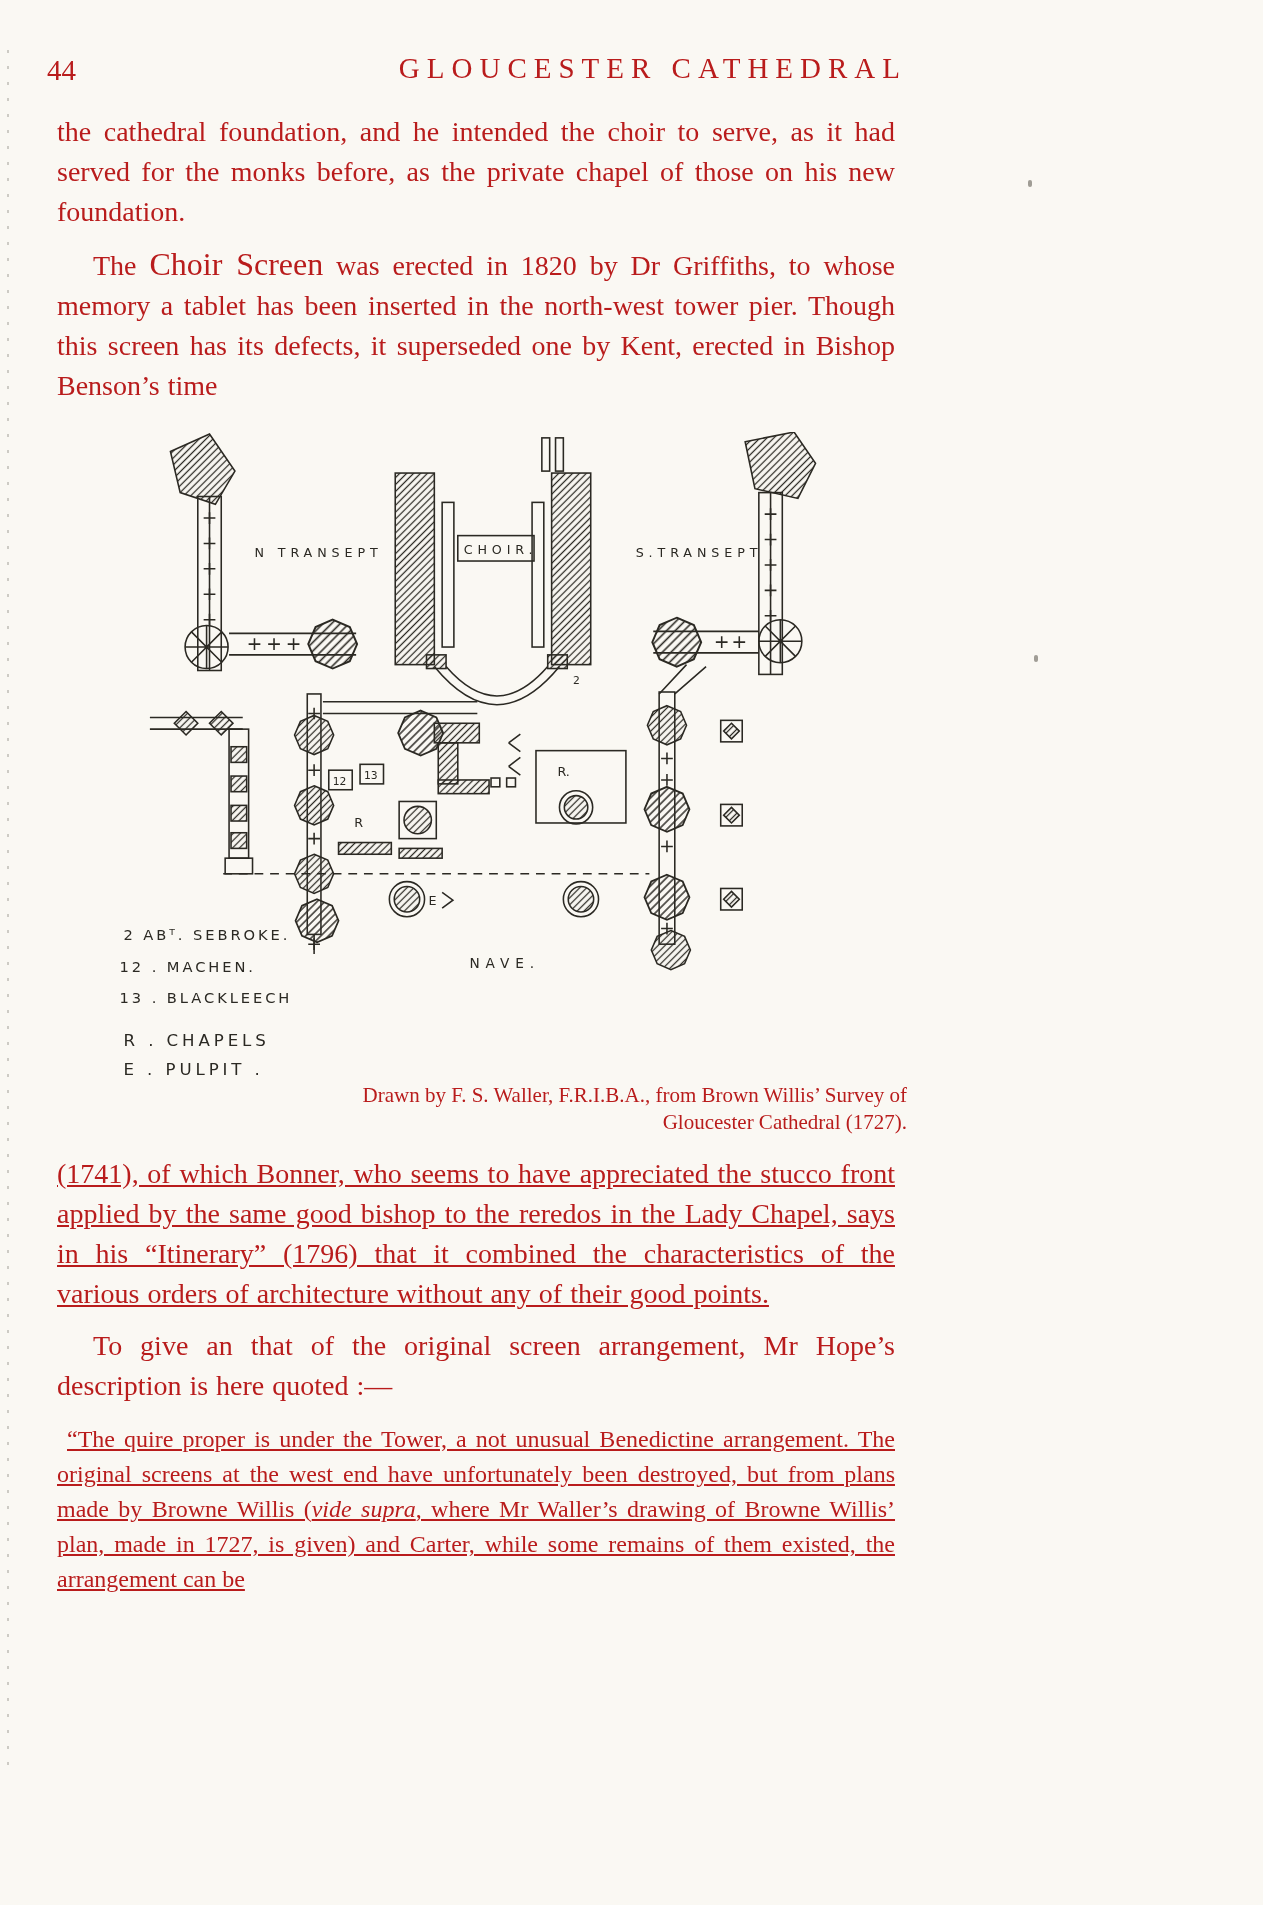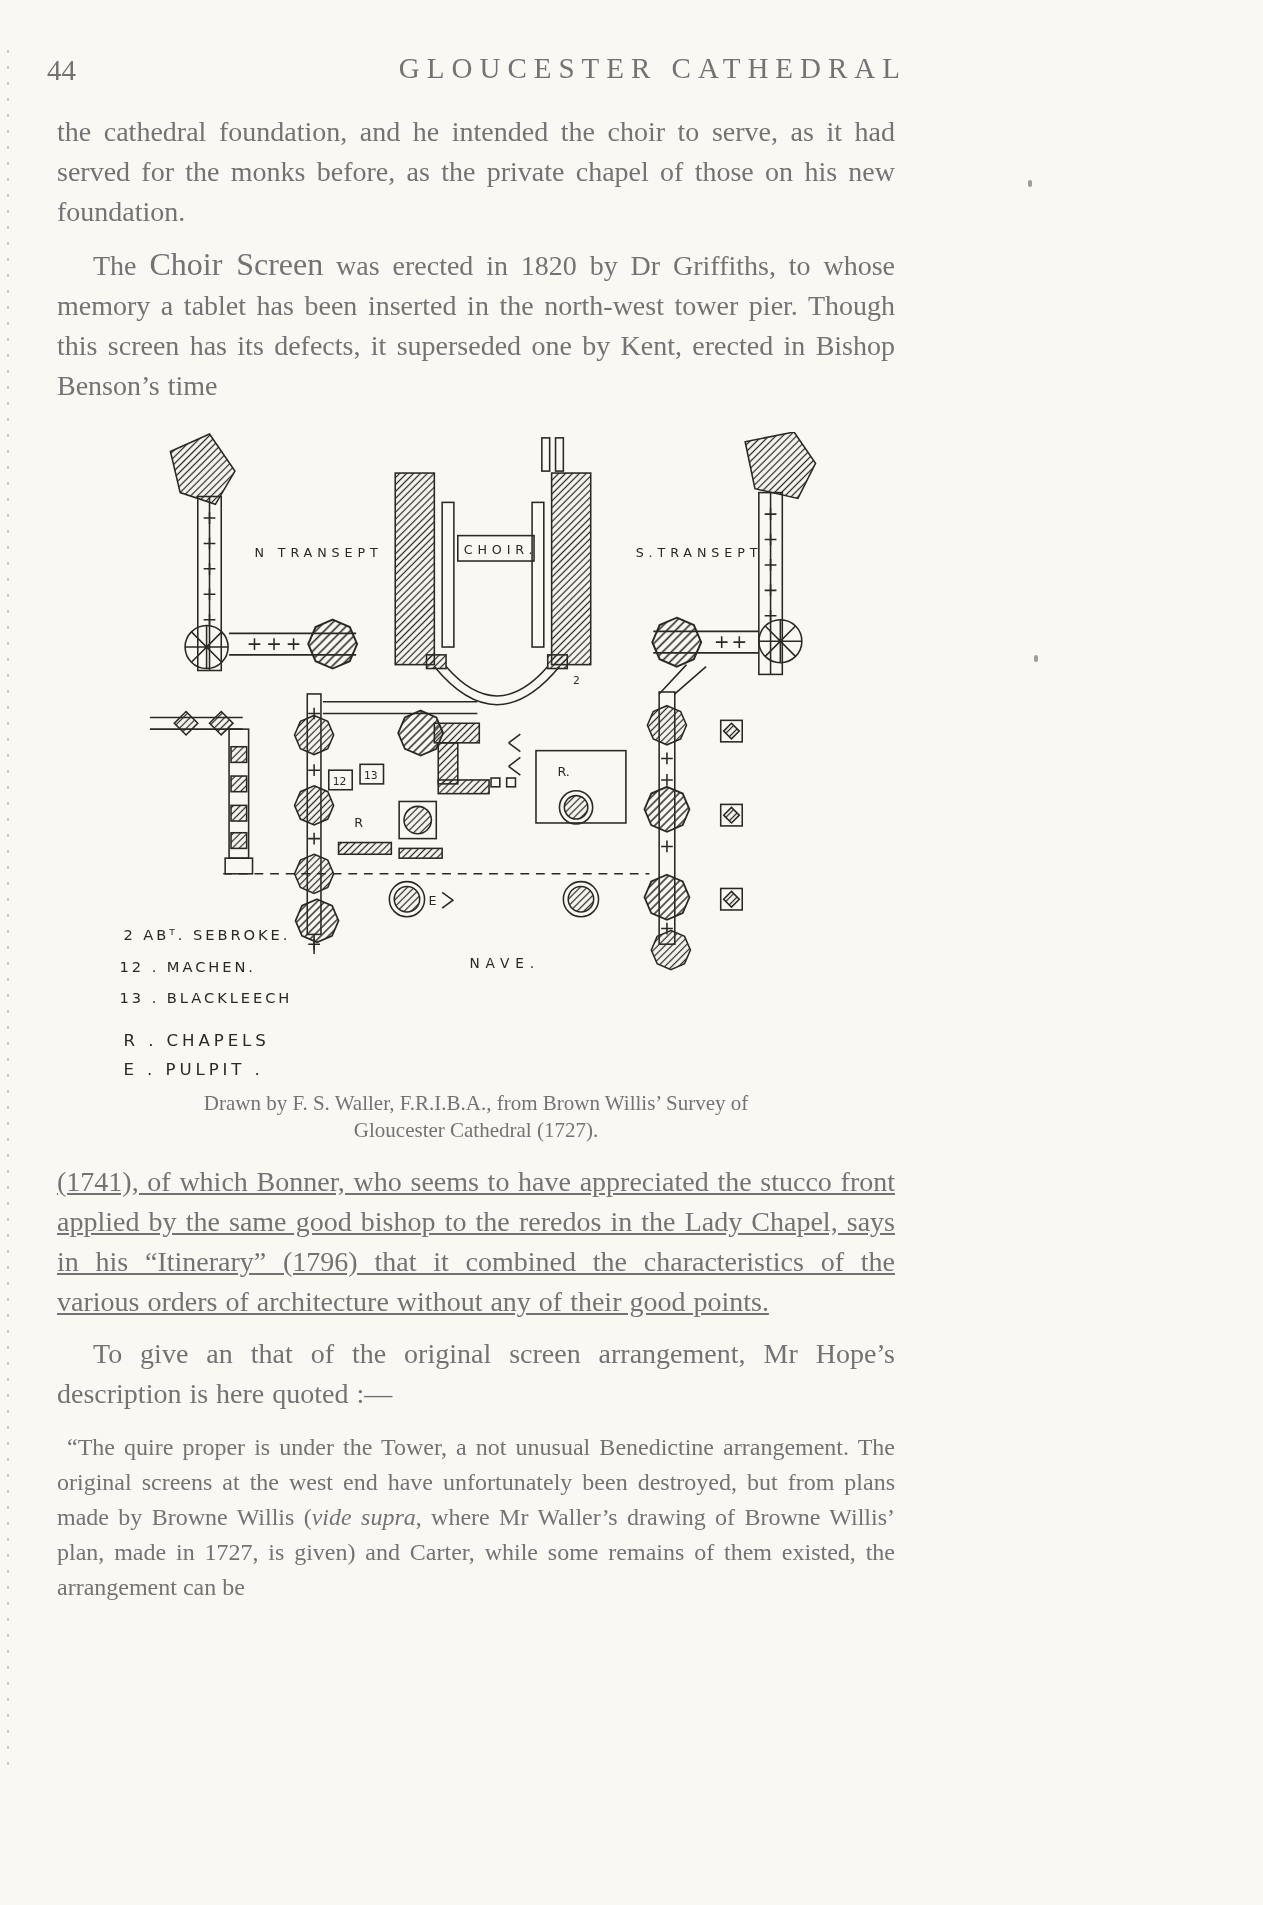--- a/index.html
+++ b/index.html
@@ -1,21 +1,21 @@
 <!DOCTYPE html>
 <html><head>
 <meta charset="utf-8">
 <style>
   html,body { margin:0; padding:0; background:#d8d5cd; }
   .page {
     position:relative;
     width:1263px; height:1905px;
     background:#faf8f3;
     font-family:"Liberation Serif", serif;
-    color:#737373;
+    color:#b91c1c;
     overflow:hidden;
     margin:0 auto;
   }
   .artifact-line {
     position:absolute; left:7px; top:50px; width:2px; height:1720px;
     background:repeating-linear-gradient(to bottom, rgba(70,66,56,.55) 0 3px, transparent 3px 16px);
     opacity:.45;
   }
   .speck { position:absolute; width:4px; height:7px; background:rgba(70,66,56,.5); border-radius:2px; }
   .speck.s1 { left:1028px; top:180px; }
@@ -28,23 +28,23 @@
   .title { display:block; text-align:right; font-size:29px; letter-spacing:7px; padding-top:4px; }
 
   p { margin:12px; }
   .body-text { font-size:28px; line-height:40px; text-align:justify; word-spacing:1px; }
   .indent { text-indent:36px; }
   .choir-screen { font-weight:normal; font-size:32px; }
   .mt { margin-top:18px;text-decoration:underline; }
 
   figure { margin:26px 0 0 0; }
   figure svg { display:block; margin-left:52px; }
-  figcaption { margin-top:8px; text-align:center; font-size:21px; line-height:27px; }
-
-  .quote { font-size:24px; line-height:35px; text-align:justify; margin-top:16px; text-indent:10px; }
+  figcaption { text-align:right; font-size:21px; line-height:27px; }
+
+  .quote { font-size:24px; line-height:35px; text-align:justify; margin-top:16px; text-indent:10px;text-decoration:underline; }
   .quote .it { font-style:italic; }
 
   
   .hatched { fill:url(#hch); stroke:#2b2923; stroke-width:1.6; }
   .outl    { fill:none; stroke:#2b2923; stroke-width:1.6; }
   .pl-stroke { stroke:#2b2923; stroke-width:1.6; fill:none; }
   .dash { stroke:#2b2923; stroke-width:1.4; fill:none; stroke-dasharray:9 7; }
   .plan-label { font-family:"DejaVu Sans", sans-serif; font-size:13px; letter-spacing:5px; fill:#2b2923; }
   .plan-label.nave { font-size:14px; letter-spacing:6px; }
   .plan-num { font-family:"DejaVu Sans", sans-serif; font-size:11px; fill:#2b2923; }

